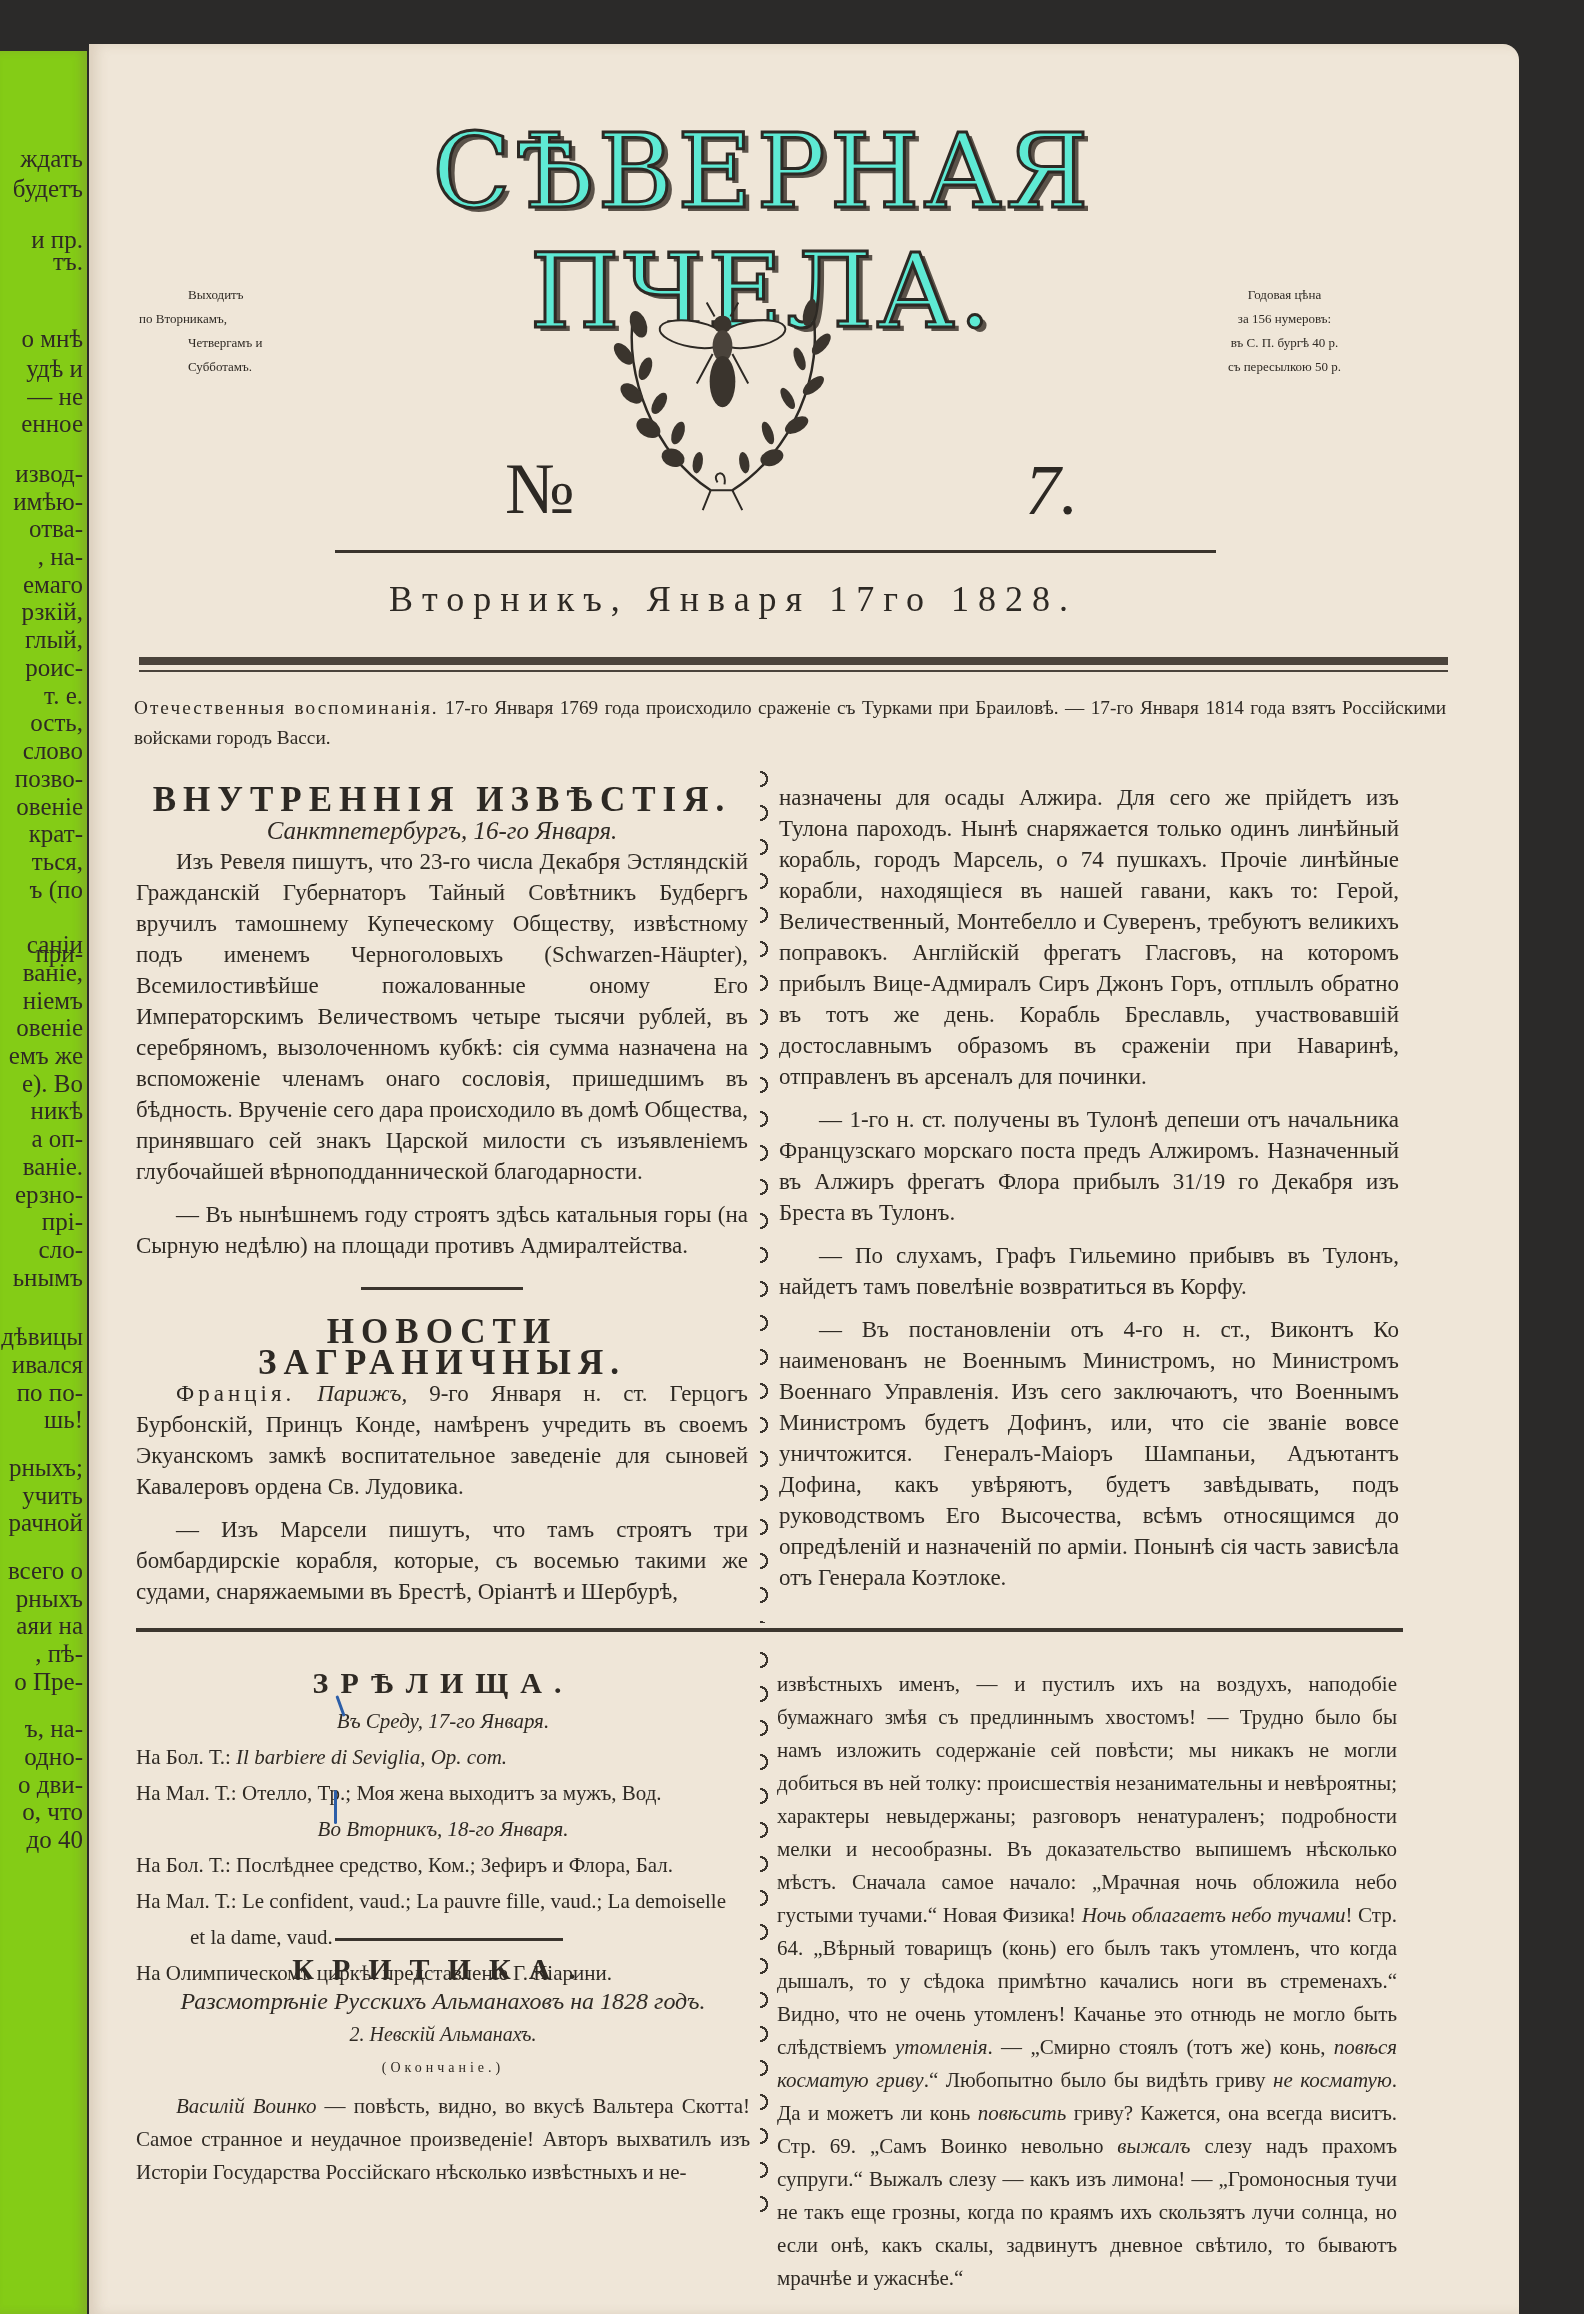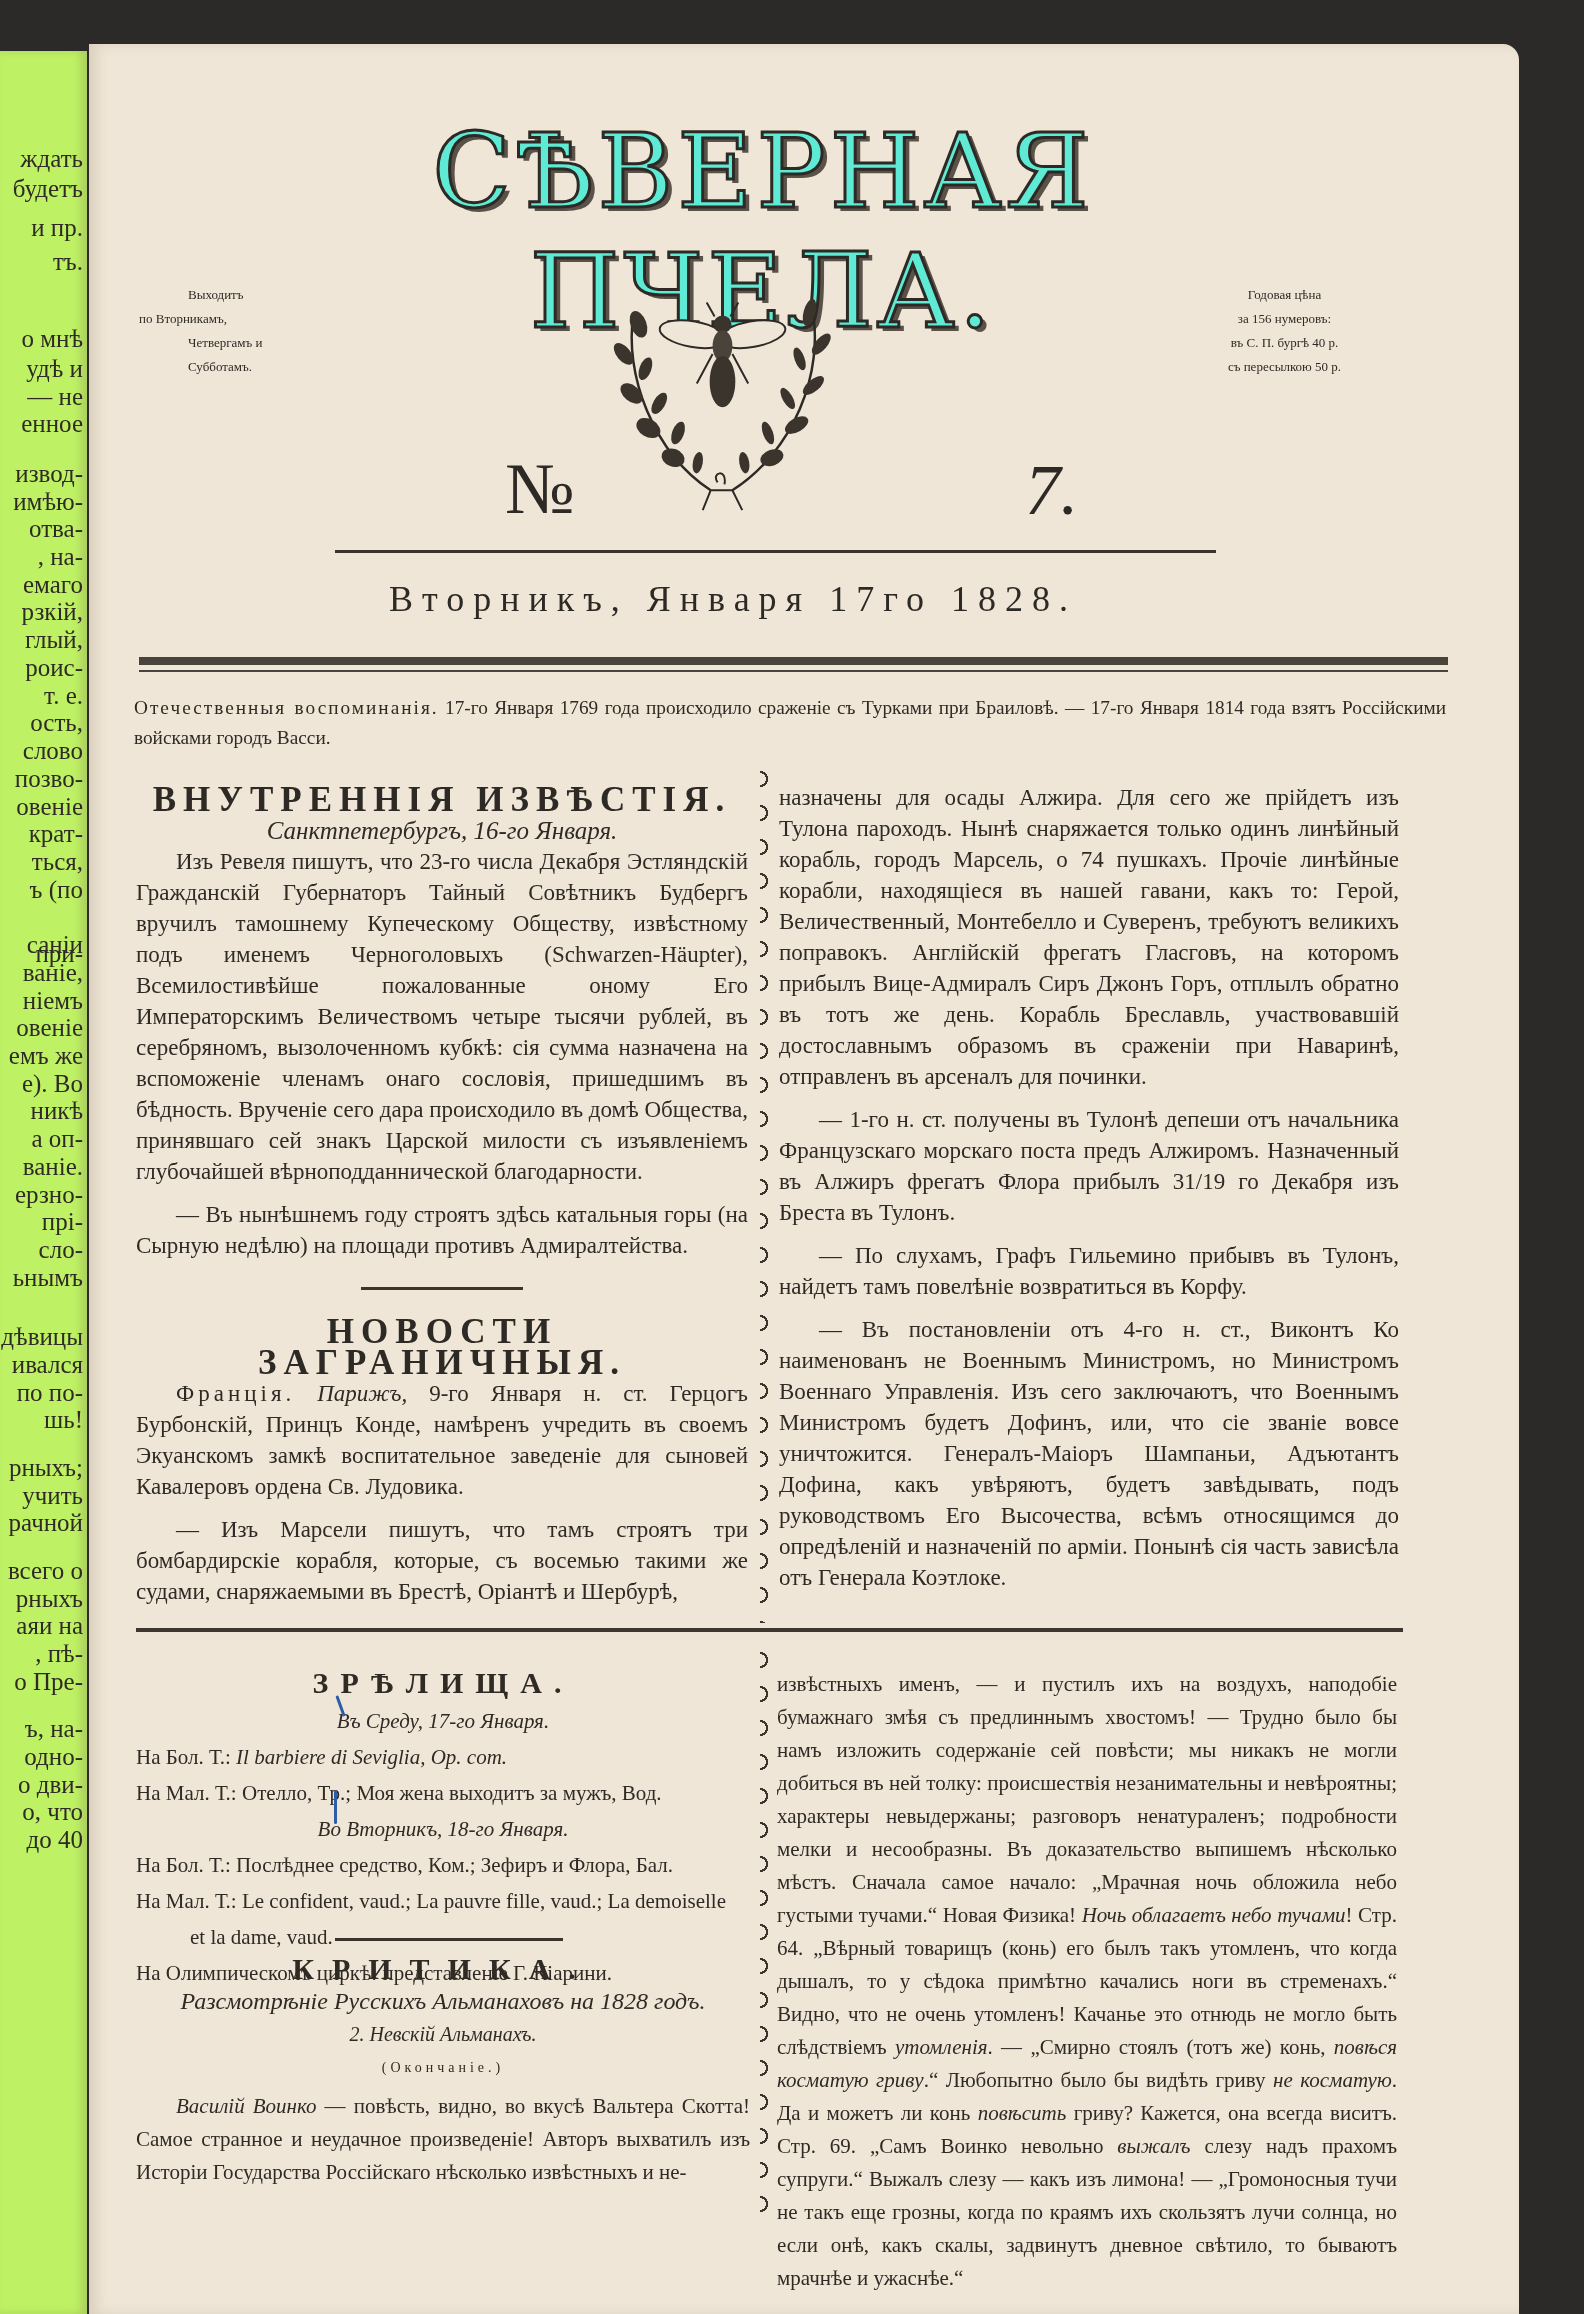--- a/index.html
+++ b/index.html
@@ -4,21 +4,21 @@
 <style>
   html, body { margin: 0; padding: 0; }
   body {
     width: 1584px; height: 2315px; position: relative; overflow: hidden;
     background: #2b2a29;
     font-family: "Liberation Serif", "DejaVu Serif", serif;
     color: #2f2a24;
   }
   .prev-page {
     position: absolute; left: 0; top: 51px; width: 87px; height: 2263px;
-    background: #bef264; overflow: hidden;
+    background: #84cc16; overflow: hidden;
     box-shadow: inset -6px 0 8px rgba(120,100,80,0.25);
   }
   .prev-page .frag {
     position: absolute; right: 4px; font-size: 25px; line-height: 1;
     white-space: nowrap; color: #2f2a24; text-align: right;
   }
   .page {
     position: absolute; left: 89px; top: 44px; width: 1430px; height: 2271px;
     background: #efe6d8;
     border-top-right-radius: 16px;
@@ -103,21 +103,21 @@
 
   .critique-right { position: absolute; left: 777px; top: 1668px; width: 620px; font-size: 21px; line-height: 33px; text-align: justify; }
   .critique-right p { margin: 0; }
 </style>
 </head>
 <body>
 
 <div class="prev-page" id="prev">
     <span class="frag" style="top: 95px;">ждать</span>
     <span class="frag" style="top: 125px;">будетъ</span>
-    <span class="frag" style="top: 164px;">и пр.</span>
+    <span class="frag" style="top: 176px;">и пр.</span>
     <span class="frag" style="top: 198px;">тъ.</span>
     <span class="frag" style="top: 275px;">о мнѣ</span>
     <span class="frag" style="top: 305px;">удѣ и</span>
     <span class="frag" style="top: 333px;">— не</span>
     <span class="frag" style="top: 360px;">енное</span>
     <span class="frag" style="top: 410px;">извод-</span>
     <span class="frag" style="top: 438px;">имѣю-</span>
     <span class="frag" style="top: 465px;">отва-</span>
     <span class="frag" style="top: 493px;">, на-</span>
     <span class="frag" style="top: 521px;">емаго</span>

